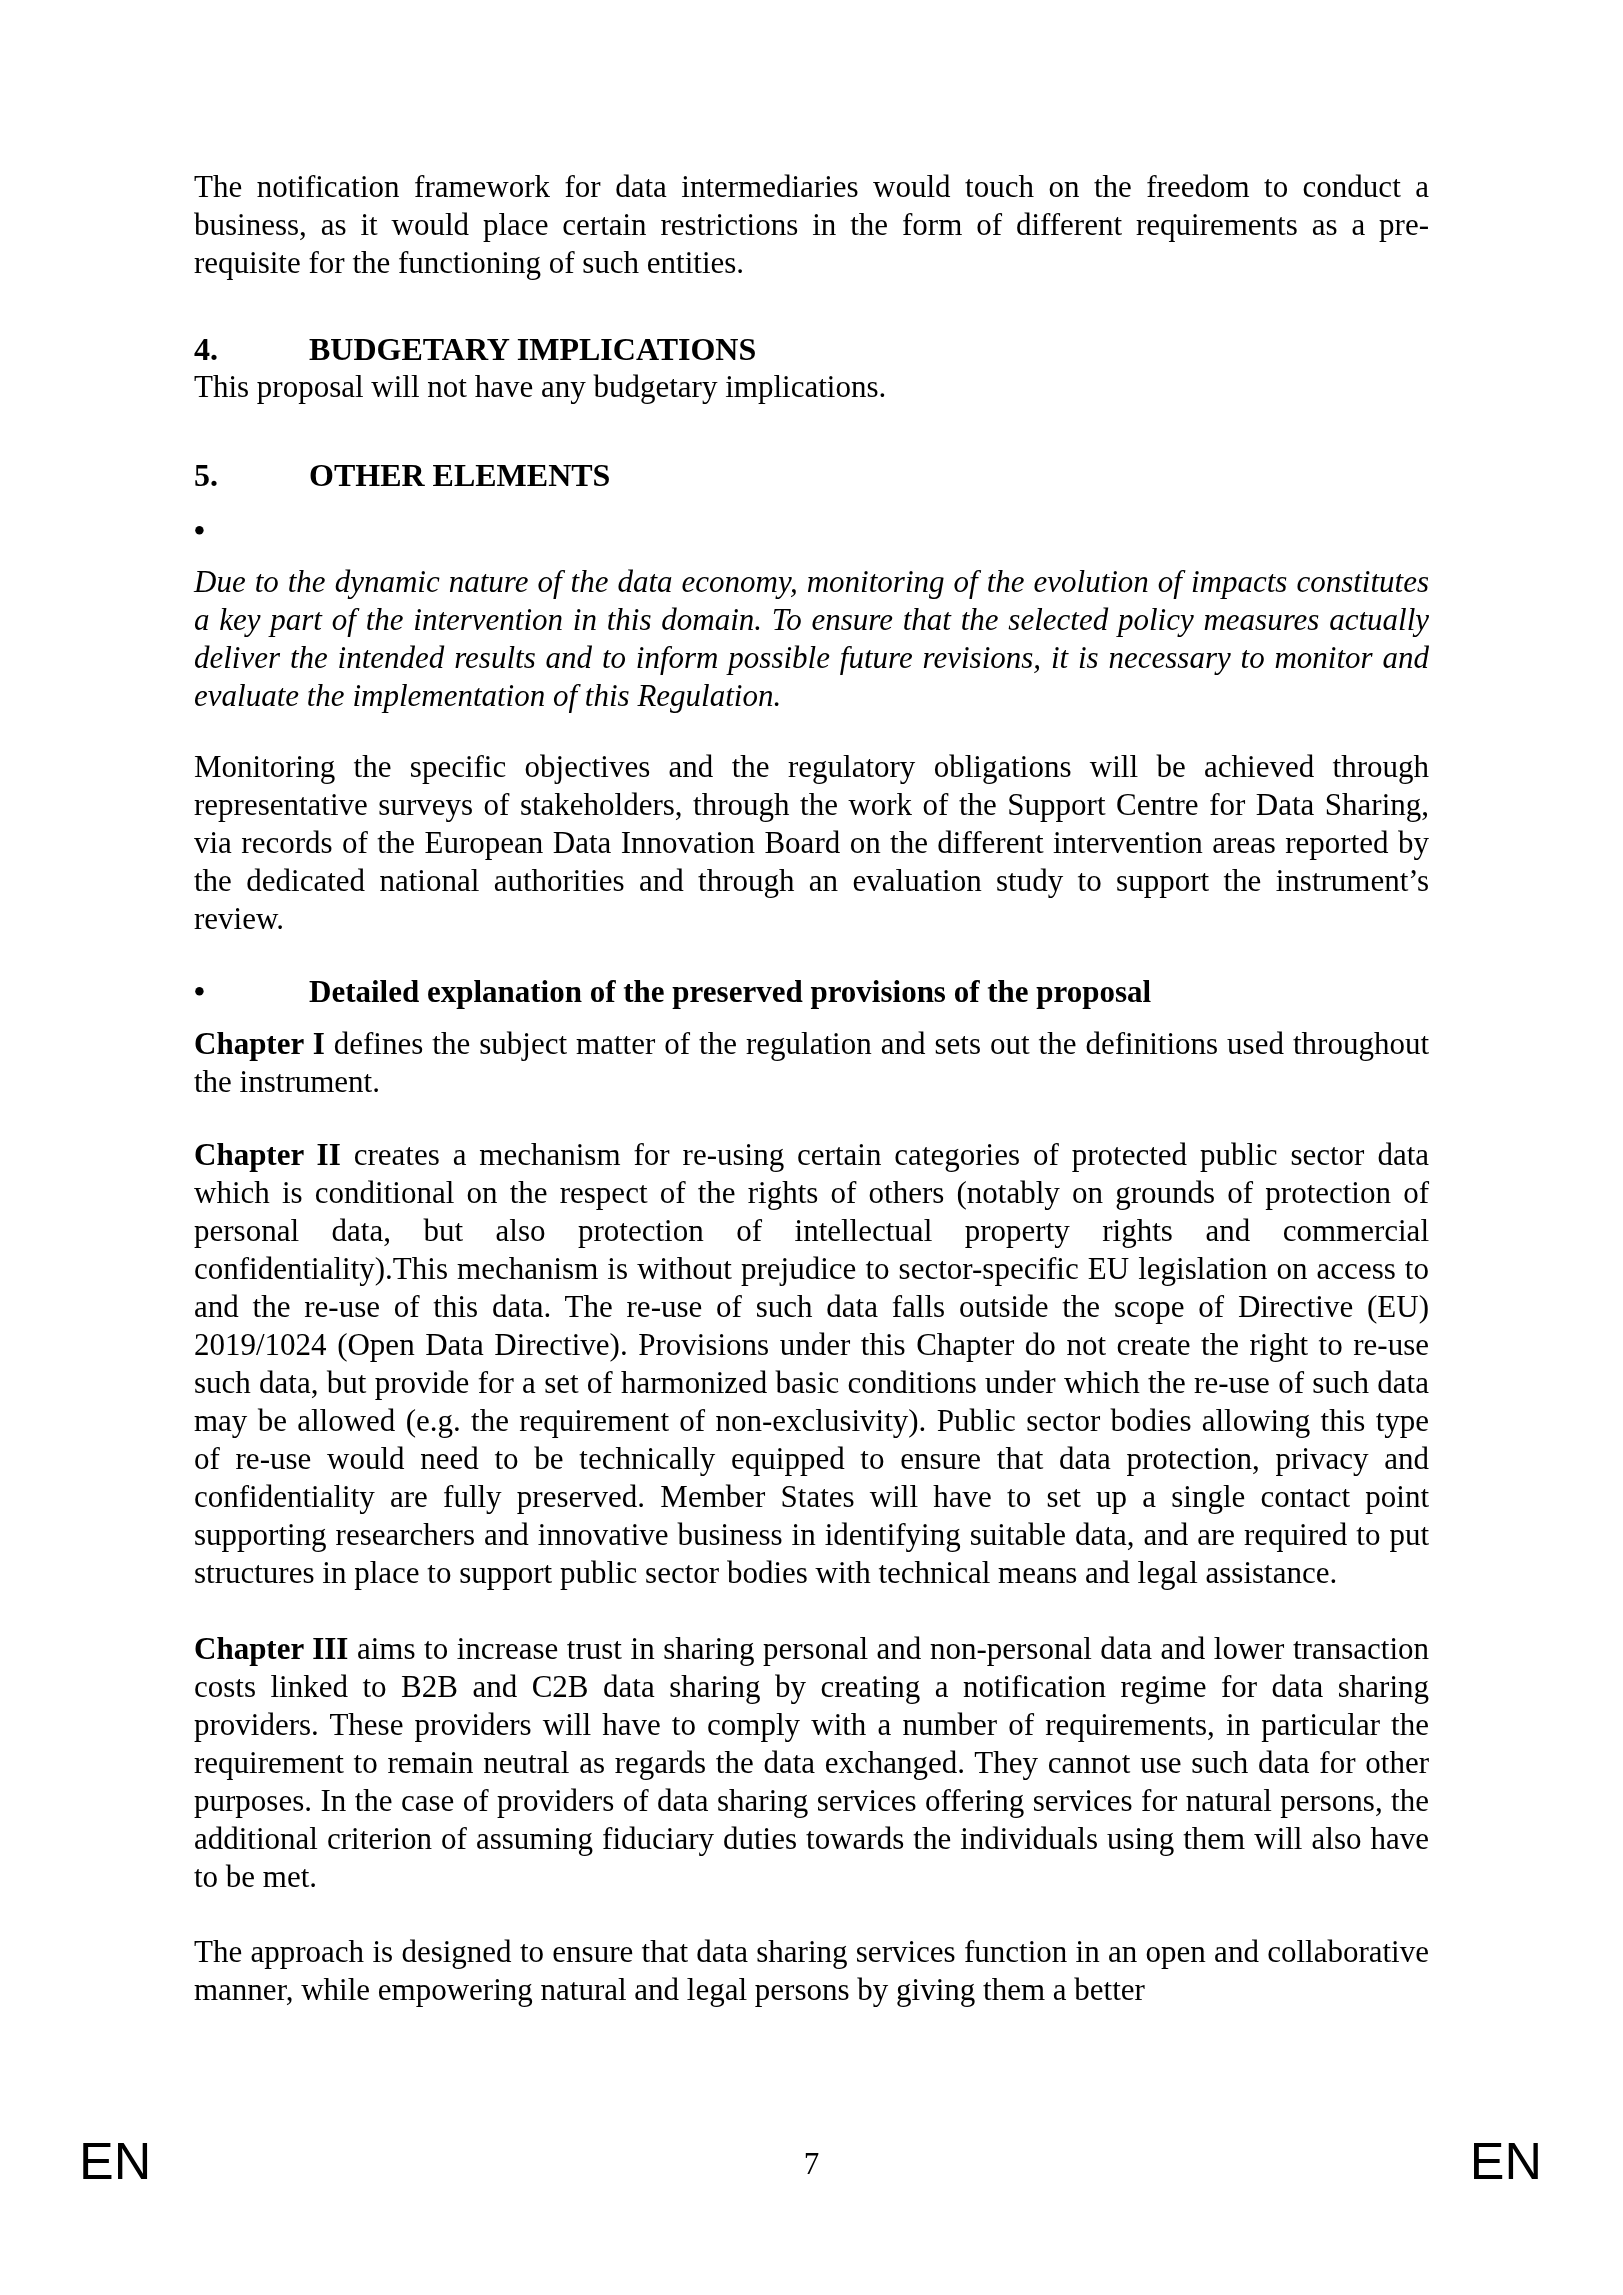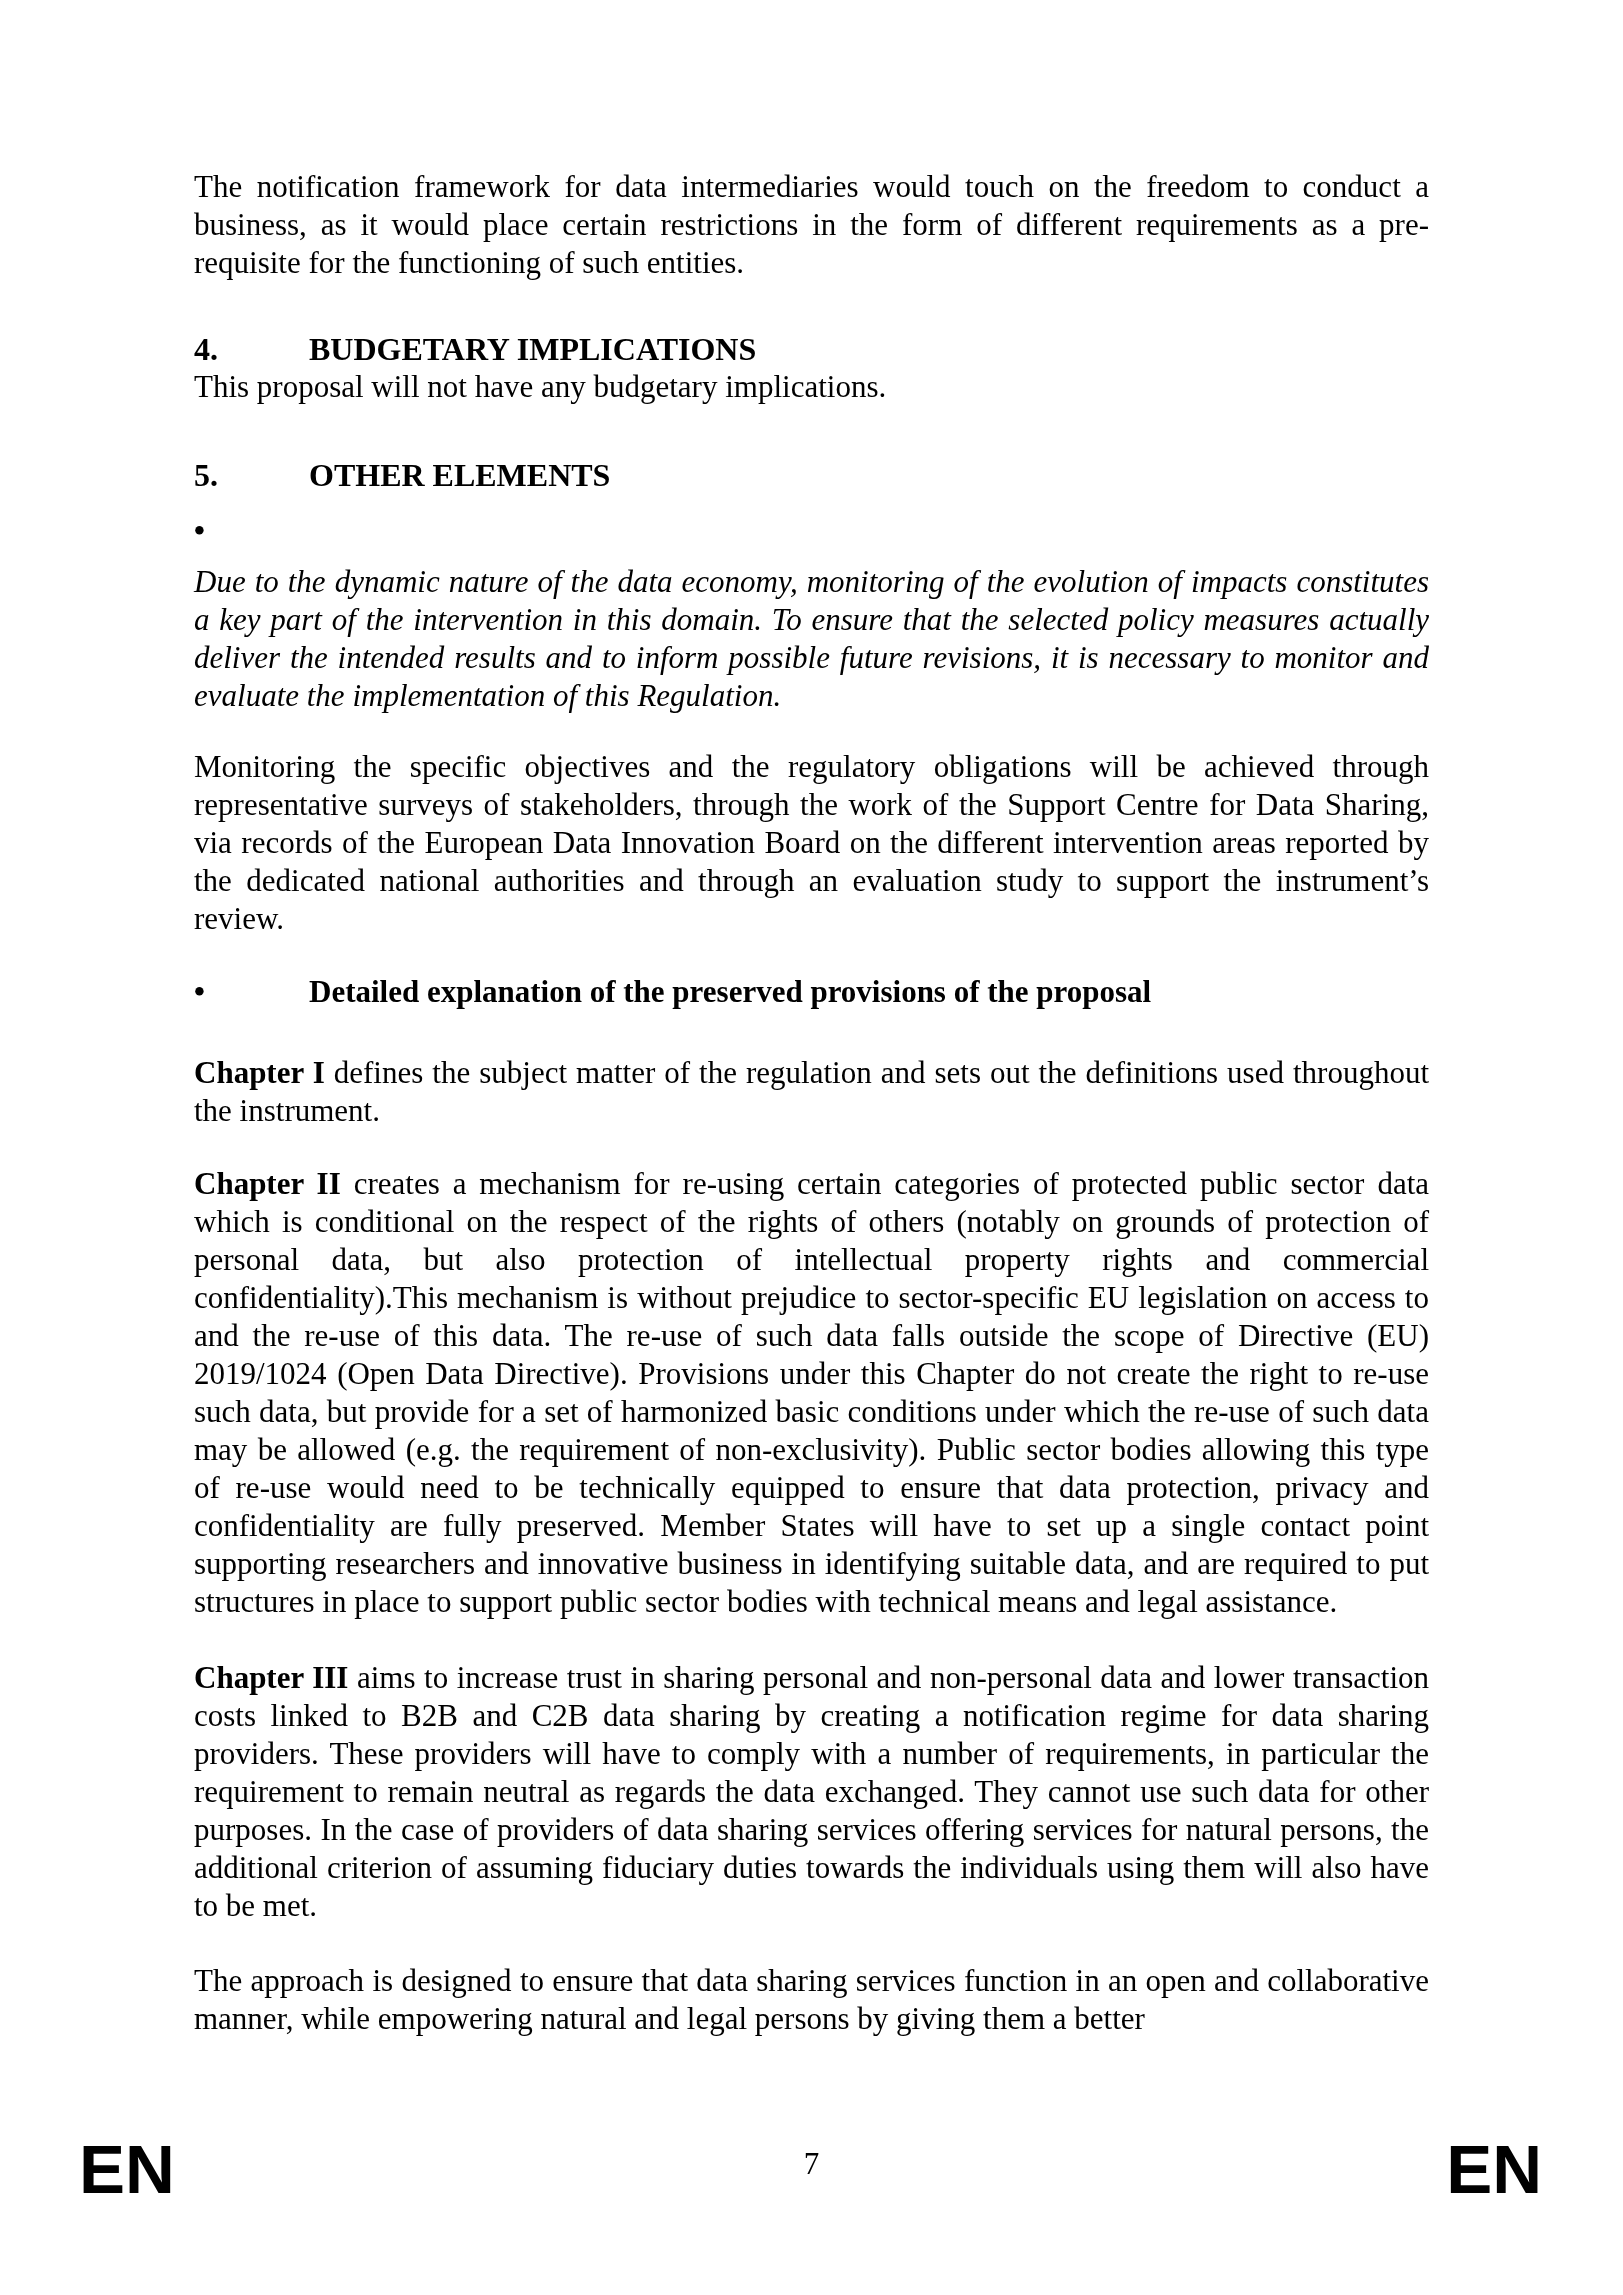--- a/index.html
+++ b/index.html
@@ -41,30 +41,30 @@
   .bullet-item .bmarker { width: 115px; flex: 0 0 115px; }
 
   .m-p1        { margin-top: 152px; }
   .m-h4        { margin-top: 48px; }
   .m-budget    { }
   .m-h5        { margin-top: 50px; }
   .m-bullet1   { margin-top: 18.3px; }
   .m-due       { margin-top: 12.4px; font-style: italic; }
   .m-monitor   { margin-top: 33px; }
   .m-bullet2   { margin-top: 35px; }
-  .m-ch1       { margin-top: 43px; }
+  .m-ch1       { margin-top: 14px; }
   .m-ch2       { margin-top: 35px; }
   .m-ch3       { margin-top: 38px; }
   .m-approach  { margin-top: 37px; }
 
   .footer-en {
     position: absolute;
     font-family: "Liberation Sans", "DejaVu Sans", sans-serif;
-    font-weight: bold;
-    font-size: 69px;
+    font-weight: normal;
+    font-size: 52px;
     line-height: 1;
     top: 2135px;
   }
   .footer-en.left  { left: 79px; }
   .footer-en.right { right: 81px; }
   .page-number {
     position: absolute;
     left: 0;
     width: 100%;
     top: 2145px;

